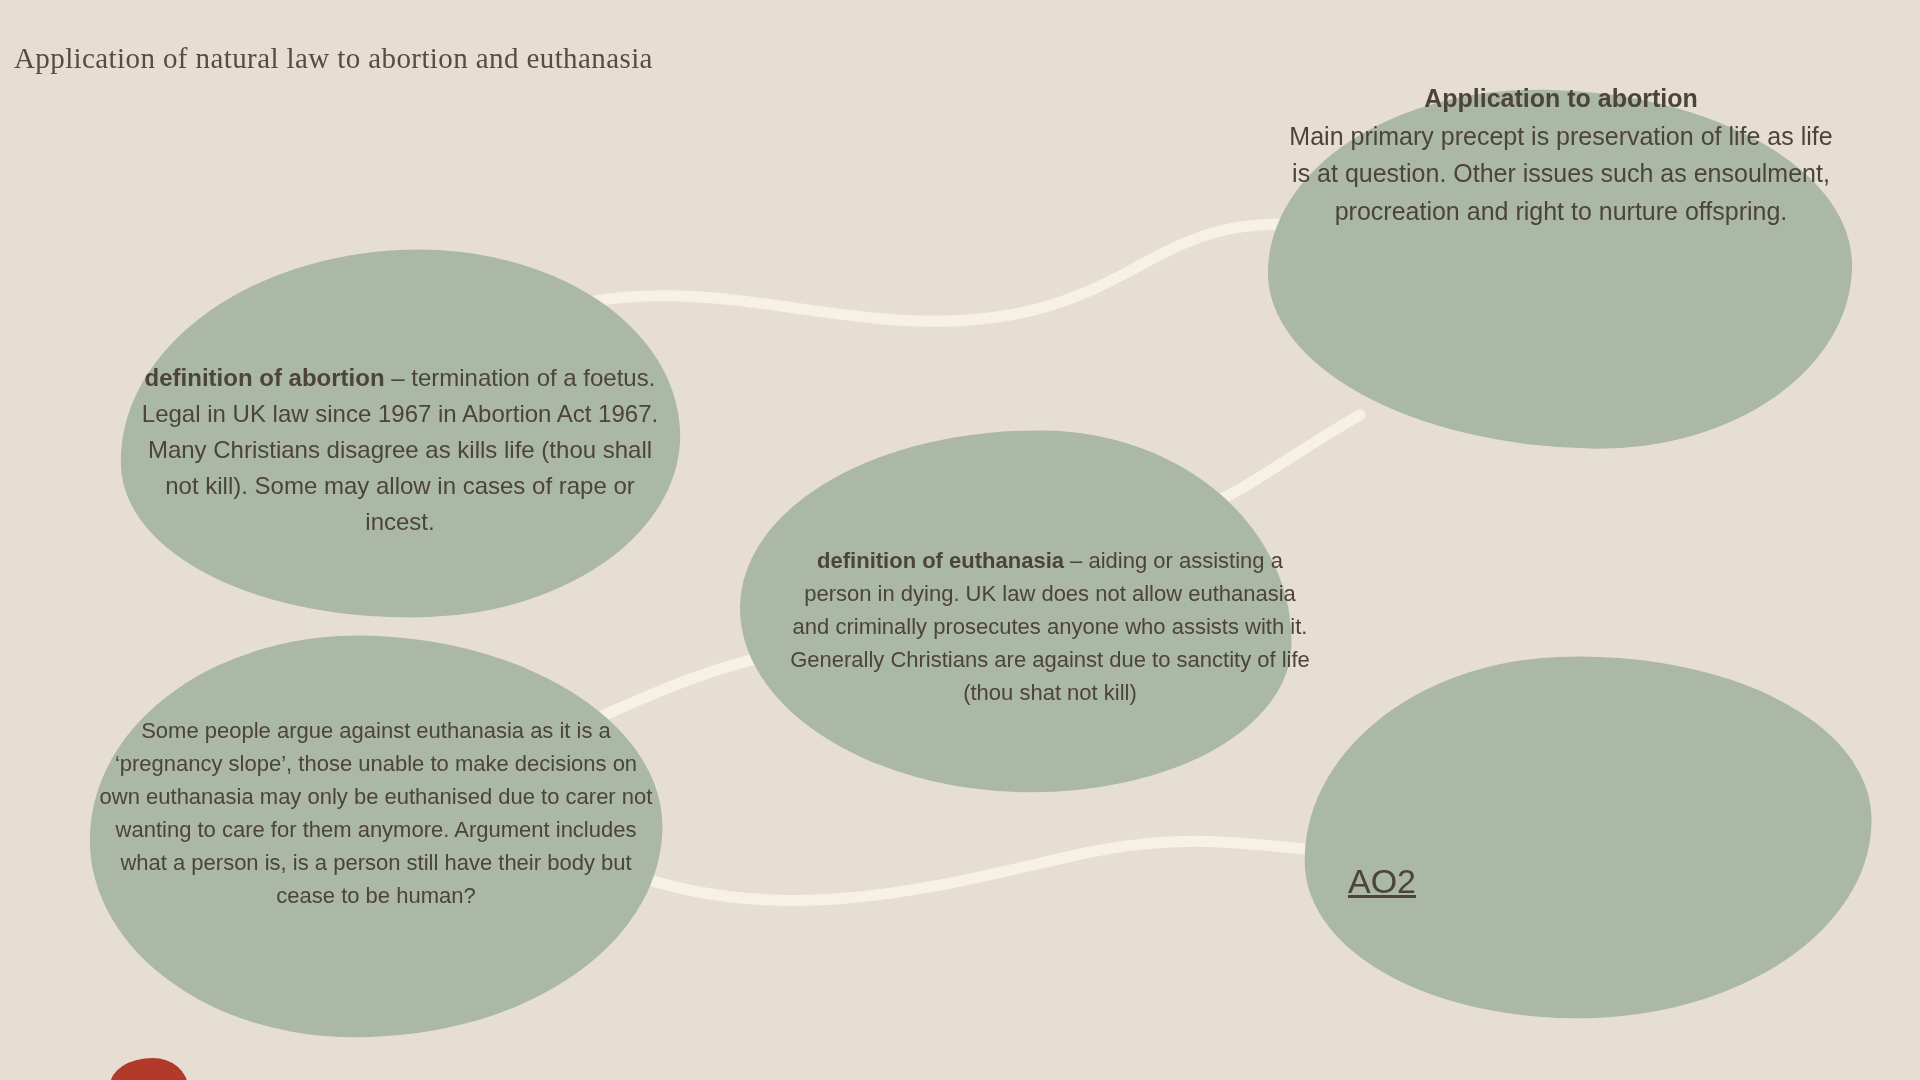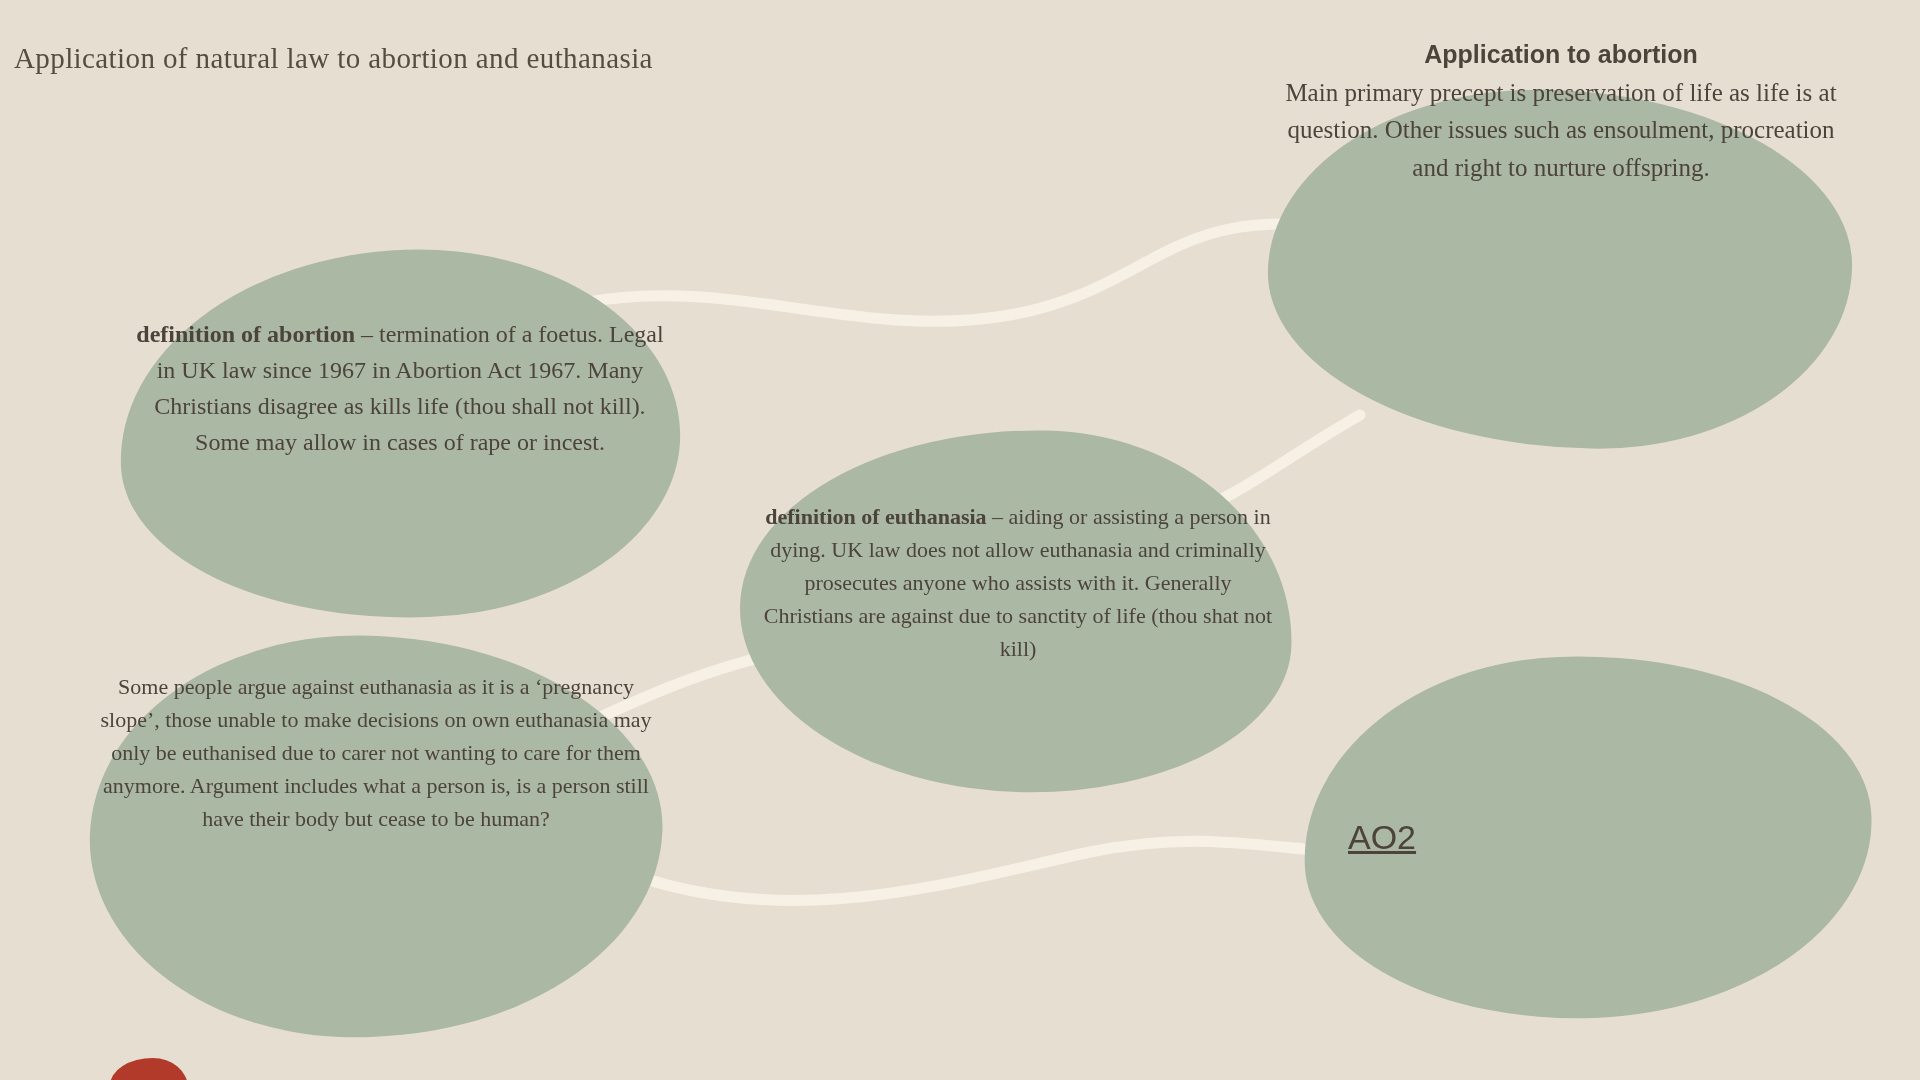--- a/index.html
+++ b/index.html
@@ -63,27 +63,28 @@
     letter-spacing: 0.4px;
     color: var(--title_color);
   }
 
   .node {
     position: absolute;
     z-index: 3;
     text-align: center;
     line-height: 1.5;
     color: var(--text);
+    margin-top: 44px;
   }
-  .node p { margin: 0; font-family: Liberation Serif, serif; }
+  .node p { margin: 0; }
   .node .node-heading { font-weight: bold; }
 
   #node-app-abortion   { left: 1278px; top: 36px;  width: 566px; font-size: 25px; }
   #node-def-abortion   { left: 135px;  top: 316px; width: 530px; font-size: 24px; }
-  #node-def-euthanasia { left: 758px;  top: 500px; width: 520px; font-size: 22px; }
+  #node-def-euthanasia { left: 790px;  top: 500px; width: 520px; font-size: 22px; }
   #node-app-euthanasia { left: 98px;   top: 670px; width: 556px; font-size: 22px; }
   #node-ao2 {
     left: 1348px; top: 656px;
     width: 568px; height: 362px;
     display: flex; align-items: center; 
     font-size: 34px;
     text-decoration: underline;
   }
 </style>
 </head>

